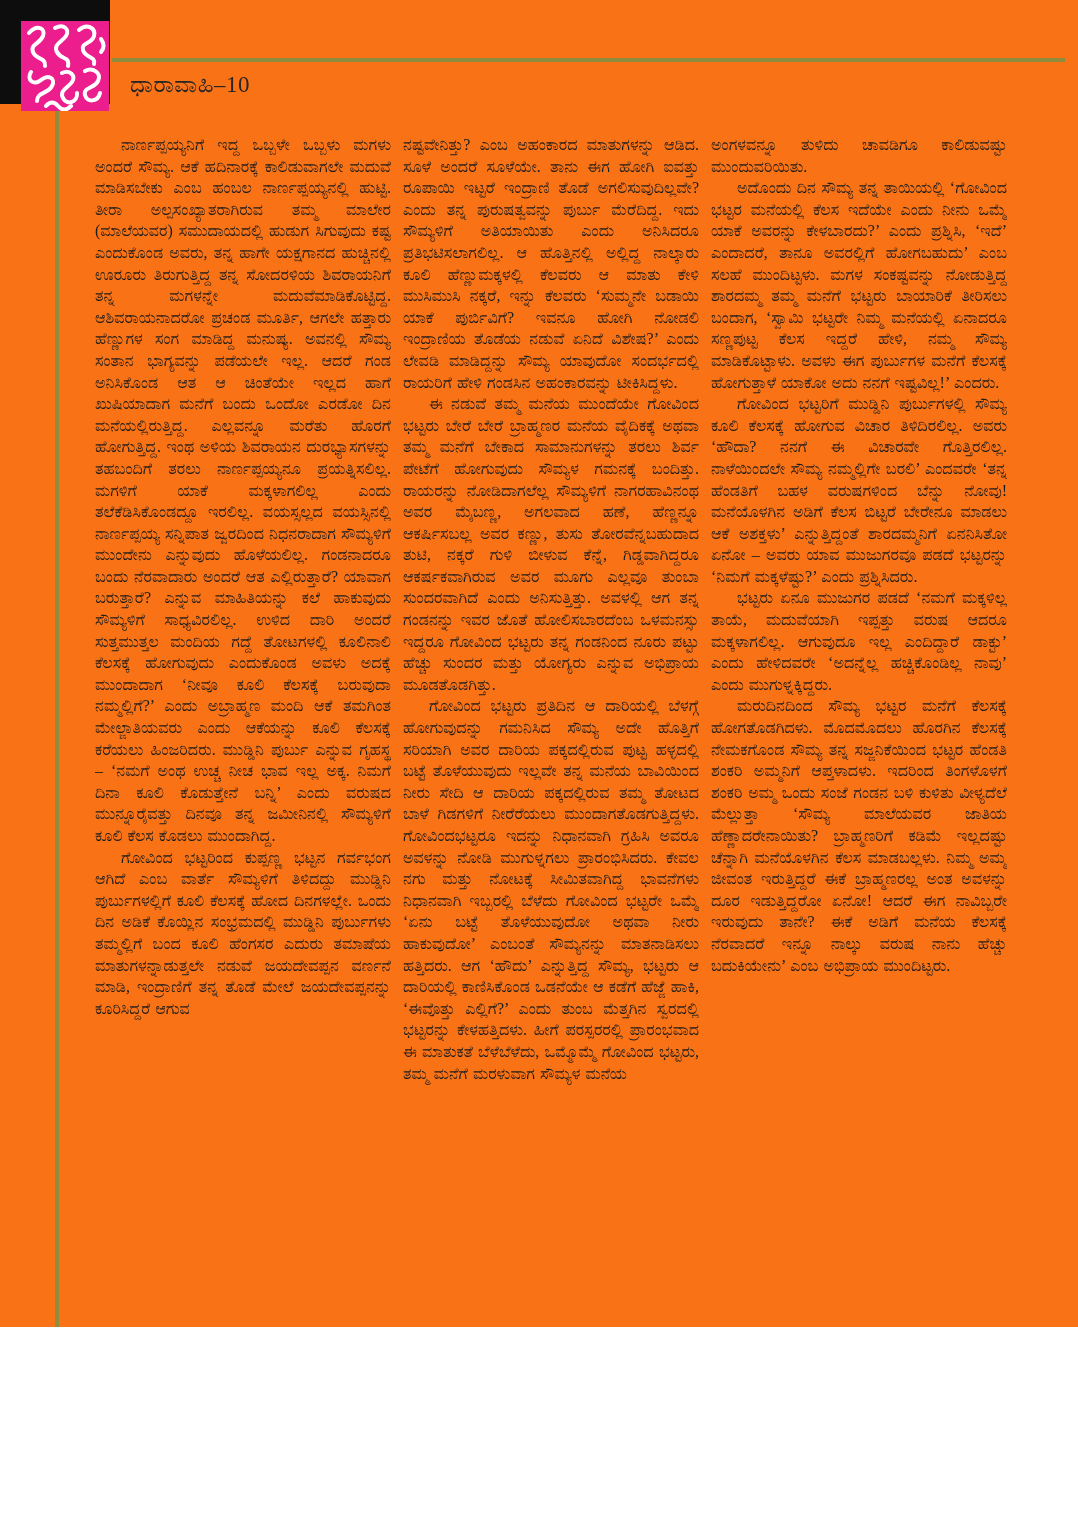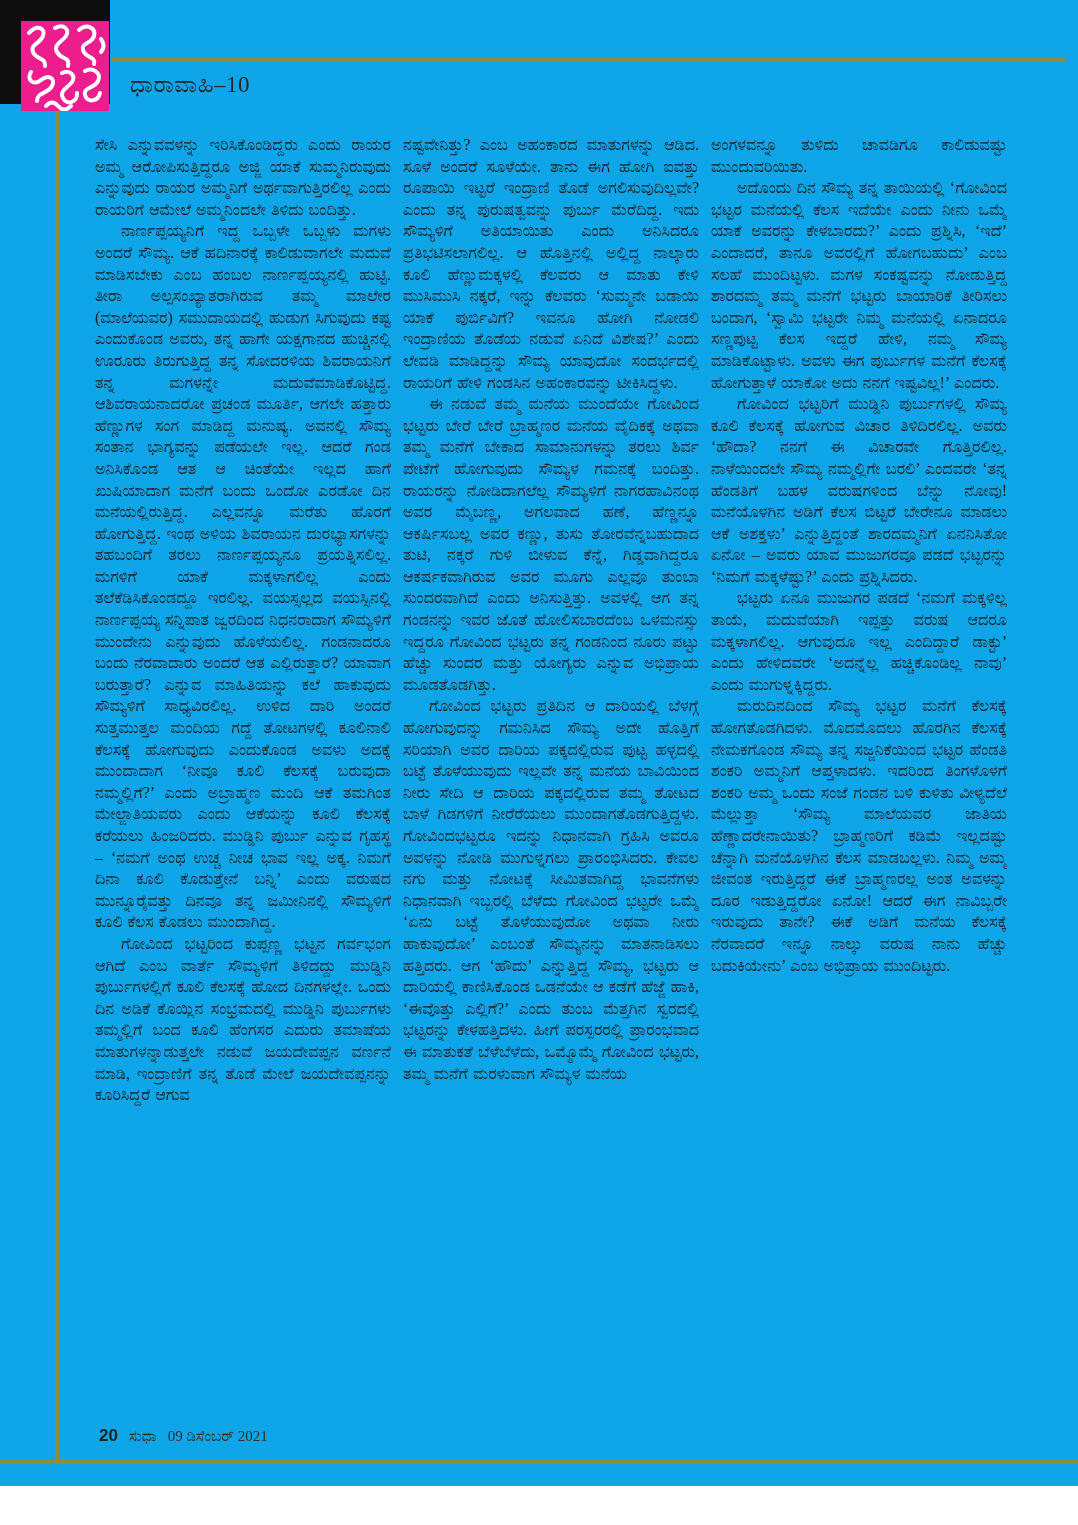--- a/index.html
+++ b/index.html
@@ -1,20 +1,20 @@
 <!DOCTYPE html>
 <html lang="kn" style="--accent: #8f8c3e; --pink: #ec1d8d; --black: #0d0d0d; --text: #1c1c1c;"><head>
 <meta charset="utf-8">
 <style>
   :root{
     --accent:#8f8c3e; --pink:#ec1d8d; --black:#0d0d0d; --text:#1c1c1c;
   }
   html,body{margin:0;padding:0;background:#ffffff;}
   .page{
-    position:relative; width:1078px; height:1486px; background:#0ea5e9; overflow:hidden;
+    position:relative; width:1078px; height:1327px; background:#f97316; overflow:hidden;
     font-family:"Liberation Serif","DejaVu Serif",serif;
   }
   .corner-black{position:absolute;left:0;top:0;width:110px;height:104px;background:var(--black);}
   .logo{position:absolute;left:21px;top:21px;width:88px;height:90px;background:var(--pink);}
   .logo svg{display:block;width:100%;height:100%;}
   .rule-top{position:absolute;left:112px;top:58px;width:953px;height:4px;background:var(--accent);}
   .rule-left{position:absolute;left:55px;top:111px;width:4px;height:1351px;background:var(--accent);}
   .rule-bottom{position:absolute;left:0;top:1460px;width:1078px;height:4px;background:var(--accent);}
   .serial-title{
     position:absolute;left:130px;top:72px;font-size:23px;letter-spacing:.5px;
@@ -59,21 +59,20 @@
   </div>
 
   <div class="rule-top"></div>
   <div class="rule-left"></div>
   <div class="rule-bottom"></div>
 
   <div class="serial-title">ಧಾರಾವಾಹಿ–10</div>
 
   <div class="cols">
     <div class="col">
-      <p>ಸೇಸಿ ಎನ್ನುವವಳನ್ನು ಇರಿಸಿಕೊಂಡಿದ್ದರು ಎಂದು ರಾಯರ ಅಮ್ಮ ಆರೋಪಿಸುತ್ತಿದ್ದರೂ ಅಜ್ಜಿ ಯಾಕೆ ಸುಮ್ಮನಿರುವುದು ಎನ್ನುವುದು ರಾಯರ ಅಮ್ಮನಿಗೆ ಅರ್ಥವಾಗುತ್ತಿರಲಿಲ್ಲ ಎಂದು ರಾಯರಿಗೆ ಆಮೇಲೆ ಅಮ್ಮನಿಂದಲೇ ತಿಳಿದು ಬಂದಿತ್ತು.</p>
       <p class="indent">ನಾರ್ಣಪ್ಪಯ್ಯನಿಗೆ ಇದ್ದ ಒಬ್ಬಳೇ ಒಬ್ಬಳು ಮಗಳು ಅಂದರೆ ಸೌಮ್ಯ. ಆಕೆ ಹದಿನಾರಕ್ಕೆ ಕಾಲಿಡುವಾಗಲೇ ಮದುವೆ ಮಾಡಿಸಬೇಕು ಎಂಬ ಹಂಬಲ ನಾರ್ಣಪ್ಪಯ್ಯನಲ್ಲಿ ಹುಟ್ಟಿ. ತೀರಾ ಅಲ್ಪಸಂಖ್ಯಾತರಾಗಿರುವ ತಮ್ಮ ಮಾಲೇರ (ಮಾಲೆಯವರ) ಸಮುದಾಯದಲ್ಲಿ ಹುಡುಗ ಸಿಗುವುದು ಕಷ್ಟ ಎಂದುಕೊಂಡ ಅವರು, ತನ್ನ ಹಾಗೇ ಯಕ್ಷಗಾನದ ಹುಚ್ಚಿನಲ್ಲಿ ಊರೂರು ತಿರುಗುತ್ತಿದ್ದ ತನ್ನ ಸೋದರಳಿಯ ಶಿವರಾಯನಿಗೆ ತನ್ನ ಮಗಳನ್ನೇ ಮದುವೆಮಾಡಿಕೊಟ್ಟಿದ್ದ. ಆಶಿವರಾಯನಾದರೋ ಪ್ರಚಂಡ ಮೂರ್ತಿ, ಆಗಲೇ ಹತ್ತಾರು ಹೆಣ್ಣುಗಳ ಸಂಗ ಮಾಡಿದ್ದ ಮನುಷ್ಯ. ಅವನಲ್ಲಿ ಸೌಮ್ಯ ಸಂತಾನ ಭಾಗ್ಯವನ್ನು ಪಡೆಯಲೇ ಇಲ್ಲ. ಆದರೆ ಗಂಡ ಅನಿಸಿಕೊಂಡ ಆತ ಆ ಚಿಂತೆಯೇ ಇಲ್ಲದ ಹಾಗೆ ಖುಷಿಯಾದಾಗ ಮನೆಗೆ ಬಂದು ಒಂದೋ ಎರಡೋ ದಿನ ಮನೆಯಲ್ಲಿರುತ್ತಿದ್ದ. ಎಲ್ಲವನ್ನೂ ಮರೆತು ಹೊರಗೆ ಹೋಗುತ್ತಿದ್ದ. ಇಂಥ ಅಳಿಯ ಶಿವರಾಯನ ದುರಭ್ಯಾಸಗಳನ್ನು ತಹಬಂದಿಗೆ ತರಲು ನಾರ್ಣಪ್ಪಯ್ಯನೂ ಪ್ರಯತ್ನಿಸಲಿಲ್ಲ. ಮಗಳಿಗೆ ಯಾಕೆ ಮಕ್ಕಳಾಗಲಿಲ್ಲ ಎಂದು ತಲೆಕೆಡಿಸಿಕೊಂಡದ್ದೂ ಇರಲಿಲ್ಲ. ವಯಸ್ಸಲ್ಲದ ವಯಸ್ಸಿನಲ್ಲಿ ನಾರ್ಣಪ್ಪಯ್ಯ ಸನ್ನಿಪಾತ ಜ್ವರದಿಂದ ನಿಧನರಾದಾಗ ಸೌಮ್ಯಳಿಗೆ ಮುಂದೇನು ಎನ್ನುವುದು ಹೊಳೆಯಲಿಲ್ಲ. ಗಂಡನಾದರೂ ಬಂದು ನೆರವಾದಾರು ಅಂದರೆ ಆತ ಎಲ್ಲಿರುತ್ತಾರೆ? ಯಾವಾಗ ಬರುತ್ತಾರೆ? ಎನ್ನುವ ಮಾಹಿತಿಯನ್ನು ಕಲೆ ಹಾಕುವುದು ಸೌಮ್ಯಳಿಗೆ ಸಾಧ್ಯವಿರಲಿಲ್ಲ. ಉಳಿದ ದಾರಿ ಅಂದರೆ ಸುತ್ತಮುತ್ತಲ ಮಂದಿಯ ಗದ್ದೆ ತೋಟಗಳಲ್ಲಿ ಕೂಲಿನಾಲಿ ಕೆಲಸಕ್ಕೆ ಹೋಗುವುದು ಎಂದುಕೊಂಡ ಅವಳು ಅದಕ್ಕೆ ಮುಂದಾದಾಗ ‘ನೀವೂ ಕೂಲಿ ಕೆಲಸಕ್ಕೆ ಬರುವುದಾ ನಮ್ಮಲ್ಲಿಗೆ?’ ಎಂದು ಅಬ್ರಾಹ್ಮಣ ಮಂದಿ ಆಕೆ ತಮಗಿಂತ ಮೇಲ್ಜಾತಿಯವರು ಎಂದು ಆಕೆಯನ್ನು ಕೂಲಿ ಕೆಲಸಕ್ಕೆ ಕರೆಯಲು ಹಿಂಜರಿದರು. ಮುಡ್ಡಿನಿ ಪುರ್ಬು ಎನ್ನುವ ಗೃಹಸ್ಥ – ‘ನಮಗೆ ಅಂಥ ಉಚ್ಚ ನೀಚ ಭಾವ ಇಲ್ಲ ಅಕ್ಕ. ನಿಮಗೆ ದಿನಾ ಕೂಲಿ ಕೊಡುತ್ತೇನೆ ಬನ್ನಿ’ ಎಂದು ವರುಷದ ಮುನ್ನೂರೈವತ್ತು ದಿನವೂ ತನ್ನ ಜಮೀನಿನಲ್ಲಿ ಸೌಮ್ಯಳಿಗೆ ಕೂಲಿ ಕೆಲಸ ಕೊಡಲು ಮುಂದಾಗಿದ್ದ.</p>
       <p class="indent">ಗೋವಿಂದ ಭಟ್ಟರಿಂದ ಕುಪ್ಪಣ್ಣ ಭಟ್ಟನ ಗರ್ವಭಂಗ ಆಗಿದೆ ಎಂಬ ವಾರ್ತೆ ಸೌಮ್ಯಳಿಗೆ ತಿಳಿದದ್ದು ಮುಡ್ಡಿನಿ ಪುರ್ಬುಗಳಲ್ಲಿಗೆ ಕೂಲಿ ಕೆಲಸಕ್ಕೆ ಹೋದ ದಿನಗಳಲ್ಲೇ. ಒಂದು ದಿನ ಅಡಿಕೆ ಕೊಯ್ಲಿನ ಸಂಭ್ರಮದಲ್ಲಿ ಮುಡ್ಡಿನಿ ಪುರ್ಬುಗಳು ತಮ್ಮಲ್ಲಿಗೆ ಬಂದ ಕೂಲಿ ಹೆಂಗಸರ ಎದುರು ತಮಾಷೆಯ ಮಾತುಗಳನ್ನಾಡುತ್ತಲೇ ನಡುವೆ ಜಯದೇವಪ್ಪನ ವರ್ಣನೆ ಮಾಡಿ, ಇಂದ್ರಾಣಿಗೆ ತನ್ನ ತೊಡೆ ಮೇಲೆ ಜಯದೇವಪ್ಪನನ್ನು ಕೂರಿಸಿದ್ದರೆ ಆಗುವ</p>
     </div>
     <div class="col">
       <p>ನಷ್ಟವೇನಿತ್ತು? ಎಂಬ ಅಹಂಕಾರದ ಮಾತುಗಳನ್ನು ಆಡಿದ. ಸೂಳೆ ಅಂದರೆ ಸೂಳೆಯೇ. ತಾನು ಈಗ ಹೋಗಿ ಐವತ್ತು ರೂಪಾಯಿ ಇಟ್ಟರೆ ಇಂದ್ರಾಣಿ ತೊಡೆ ಅಗಲಿಸುವುದಿಲ್ಲವೇ? ಎಂದು ತನ್ನ ಪುರುಷತ್ವವನ್ನು ಪುರ್ಬು ಮೆರೆದಿದ್ದ. ಇದು ಸೌಮ್ಯಳಿಗೆ ಅತಿಯಾಯಿತು ಎಂದು ಅನಿಸಿದರೂ ಪ್ರತಿಭಟಿಸಲಾಗಲಿಲ್ಲ. ಆ ಹೊತ್ತಿನಲ್ಲಿ ಅಲ್ಲಿದ್ದ ನಾಲ್ಕಾರು ಕೂಲಿ ಹೆಣ್ಣುಮಕ್ಕಳಲ್ಲಿ ಕೆಲವರು ಆ ಮಾತು ಕೇಳಿ ಮುಸಿಮುಸಿ ನಕ್ಕರೆ, ಇನ್ನು ಕೆಲವರು ‘ಸುಮ್ಮನೇ ಬಡಾಯಿ ಯಾಕೆ ಪುರ್ಬಿವಿಗೆ? ಇವನೂ ಹೋಗಿ ನೋಡಲಿ ಇಂದ್ರಾಣಿಯ ತೊಡೆಯ ನಡುವೆ ಏನಿದೆ ವಿಶೇಷ?’ ಎಂದು ಲೇವಡಿ ಮಾಡಿದ್ದನ್ನು ಸೌಮ್ಯ ಯಾವುದೋ ಸಂದರ್ಭದಲ್ಲಿ ರಾಯರಿಗೆ ಹೇಳಿ ಗಂಡಸಿನ ಅಹಂಕಾರವನ್ನು ಟೀಕಿಸಿದ್ದಳು.</p>
       <p class="indent">ಈ ನಡುವೆ ತಮ್ಮ ಮನೆಯ ಮುಂದೆಯೇ ಗೋವಿಂದ ಭಟ್ಟರು ಬೇರೆ ಬೇರೆ ಬ್ರಾಹ್ಮಣರ ಮನೆಯ ವೈದಿಕಕ್ಕೆ ಅಥವಾ ತಮ್ಮ ಮನೆಗೆ ಬೇಕಾದ ಸಾಮಾನುಗಳನ್ನು ತರಲು ಶಿರ್ವ ಪೇಟೆಗೆ ಹೋಗುವುದು ಸೌಮ್ಯಳ ಗಮನಕ್ಕೆ ಬಂದಿತ್ತು. ರಾಯರನ್ನು ನೋಡಿದಾಗಲೆಲ್ಲ ಸೌಮ್ಯಳಿಗೆ ನಾಗರಹಾವಿನಂಥ ಅವರ ಮೈಬಣ್ಣ, ಅಗಲವಾದ ಹಣೆ, ಹೆಣ್ಣನ್ನೂ ಆಕರ್ಷಿಸಬಲ್ಲ ಅವರ ಕಣ್ಣು, ತುಸು ತೋರವೆನ್ನಬಹುದಾದ ತುಟಿ, ನಕ್ಕರೆ ಗುಳಿ ಬೀಳುವ ಕೆನ್ನೆ, ಗಿಡ್ಡವಾಗಿದ್ದರೂ ಆಕರ್ಷಕವಾಗಿರುವ ಅವರ ಮೂಗು ಎಲ್ಲವೂ ತುಂಬಾ ಸುಂದರವಾಗಿದೆ ಎಂದು ಅನಿಸುತ್ತಿತ್ತು. ಅವಳಲ್ಲಿ ಆಗ ತನ್ನ ಗಂಡನನ್ನು ಇವರ ಜೊತೆ ಹೋಲಿಸಬಾರದೆಂಬ ಒಳಮನಸ್ಸು ಇದ್ದರೂ ಗೋವಿಂದ ಭಟ್ಟರು ತನ್ನ ಗಂಡನಿಂದ ನೂರು ಪಟ್ಟು ಹೆಚ್ಚು ಸುಂದರ ಮತ್ತು ಯೋಗ್ಯರು ಎನ್ನುವ ಅಭಿಪ್ರಾಯ ಮೂಡತೊಡಗಿತ್ತು.</p>
       <p class="indent">ಗೋವಿಂದ ಭಟ್ಟರು ಪ್ರತಿದಿನ ಆ ದಾರಿಯಲ್ಲಿ ಬೆಳಗ್ಗೆ ಹೋಗುವುದನ್ನು ಗಮನಿಸಿದ ಸೌಮ್ಯ ಅದೇ ಹೊತ್ತಿಗೆ ಸರಿಯಾಗಿ ಅವರ ದಾರಿಯ ಪಕ್ಕದಲ್ಲಿರುವ ಪುಟ್ಟ ಹಳ್ಳದಲ್ಲಿ ಬಟ್ಟೆ ತೊಳೆಯುವುದು ಇಲ್ಲವೇ ತನ್ನ ಮನೆಯ ಬಾವಿಯಿಂದ ನೀರು ಸೇದಿ ಆ ದಾರಿಯ ಪಕ್ಕದಲ್ಲಿರುವ ತಮ್ಮ ತೋಟದ ಬಾಳೆ ಗಿಡಗಳಿಗೆ ನೀರೆರೆಯಲು ಮುಂದಾಗತೊಡಗುತ್ತಿದ್ದಳು. ಗೋವಿಂದಭಟ್ಟರೂ ಇದನ್ನು ನಿಧಾನವಾಗಿ ಗ್ರಹಿಸಿ ಅವರೂ ಅವಳನ್ನು ನೋಡಿ ಮುಗುಳ್ನಗಲು ಪ್ರಾರಂಭಿಸಿದರು. ಕೇವಲ ನಗು ಮತ್ತು ನೋಟಕ್ಕೆ ಸೀಮಿತವಾಗಿದ್ದ ಭಾವನೆಗಳು ನಿಧಾನವಾಗಿ ಇಬ್ಬರಲ್ಲಿ ಬೆಳೆದು ಗೋವಿಂದ ಭಟ್ಟರೇ ಒಮ್ಮೆ ‘ಏನು ಬಟ್ಟೆ ತೊಳೆಯುವುದೋ ಅಥವಾ ನೀರು ಹಾಕುವುದೋ’ ಎಂಬಂತೆ ಸೌಮ್ಯನನ್ನು ಮಾತನಾಡಿಸಲು ಹತ್ತಿದರು. ಆಗ ‘ಹೌದು’ ಎನ್ನುತ್ತಿದ್ದ ಸೌಮ್ಯ, ಭಟ್ಟರು ಆ ದಾರಿಯಲ್ಲಿ ಕಾಣಿಸಿಕೊಂಡ ಒಡನೆಯೇ ಆ ಕಡೆಗೆ ಹೆಜ್ಜೆ ಹಾಕಿ, ‘ಈವೊತ್ತು ಎಲ್ಲಿಗೆ?’ ಎಂದು ತುಂಬ ಮೆತ್ತಗಿನ ಸ್ವರದಲ್ಲಿ ಭಟ್ಟರನ್ನು ಕೇಳಹತ್ತಿದಳು. ಹೀಗೆ ಪರಸ್ಪರರಲ್ಲಿ ಪ್ರಾರಂಭವಾದ ಈ ಮಾತುಕತೆ ಬೆಳೆಬೆಳೆದು, ಒಮ್ಮೊಮ್ಮೆ ಗೋವಿಂದ ಭಟ್ಟರು, ತಮ್ಮ ಮನೆಗೆ ಮರಳುವಾಗ ಸೌಮ್ಯಳ ಮನೆಯ</p>
     </div>
     <div class="col">
       <p>ಅಂಗಳವನ್ನೂ ತುಳಿದು ಚಾವಡಿಗೂ ಕಾಲಿಡುವಷ್ಟು ಮುಂದುವರಿಯಿತು.</p>

